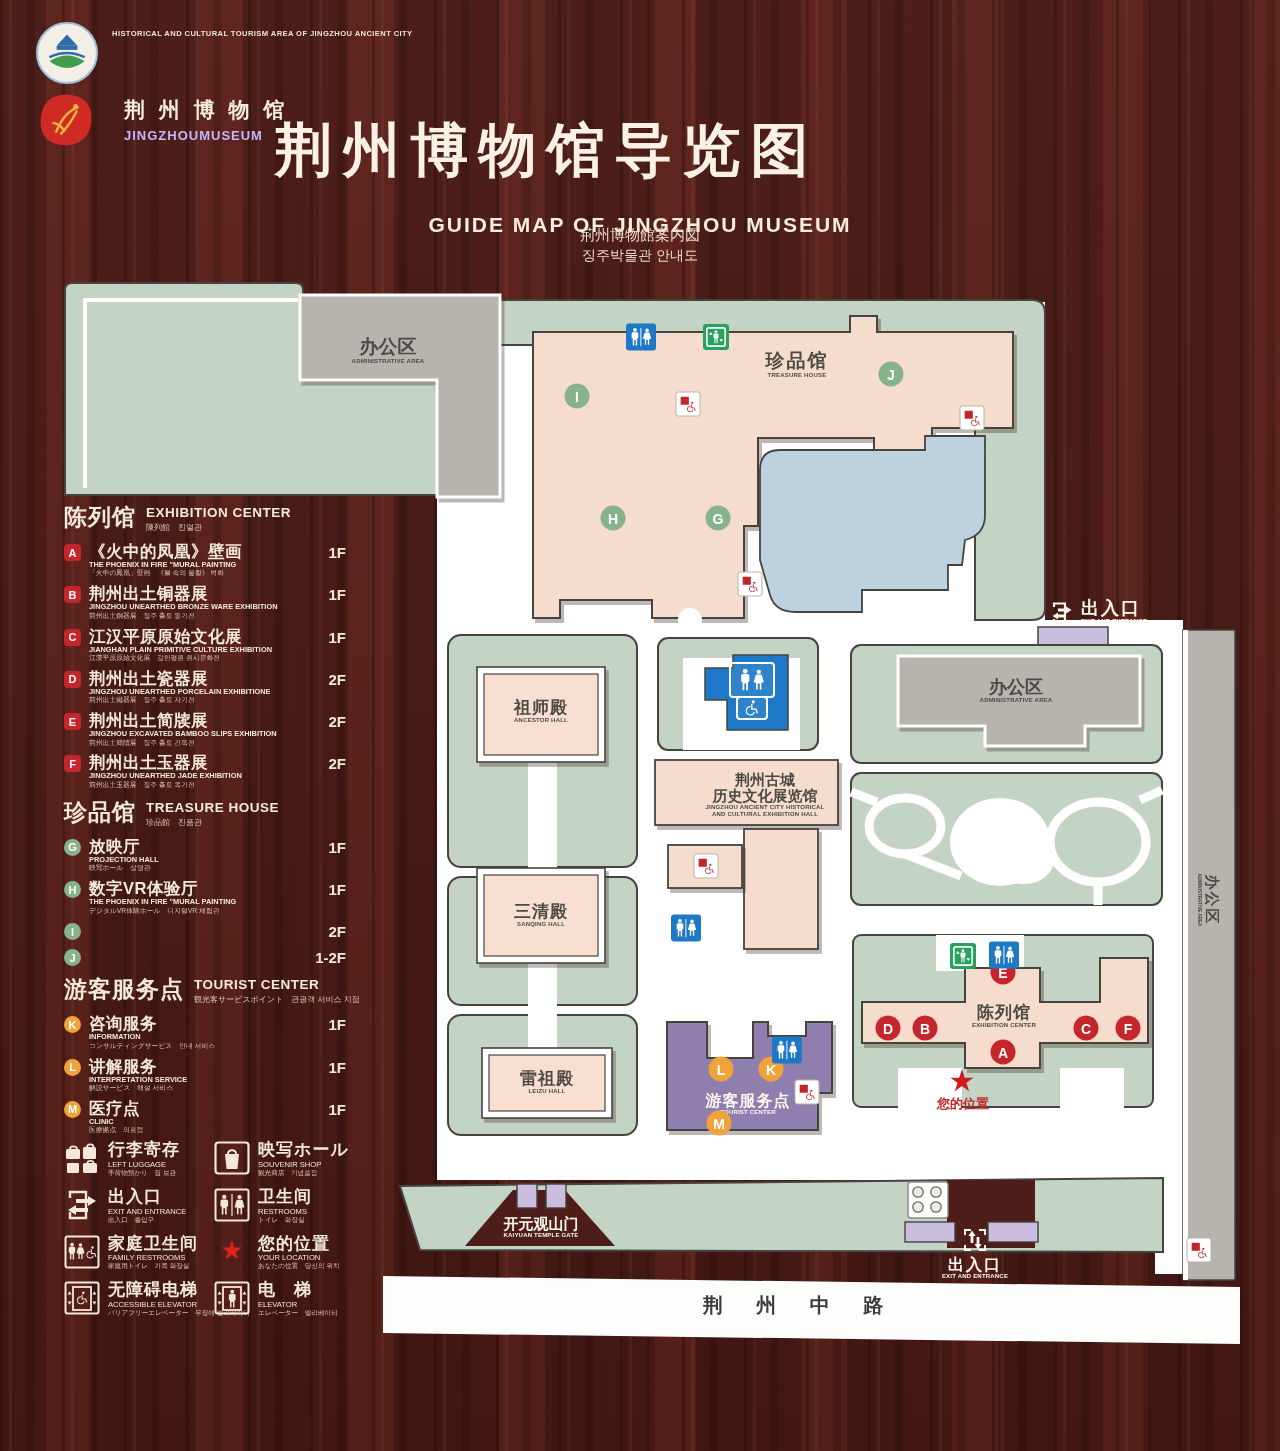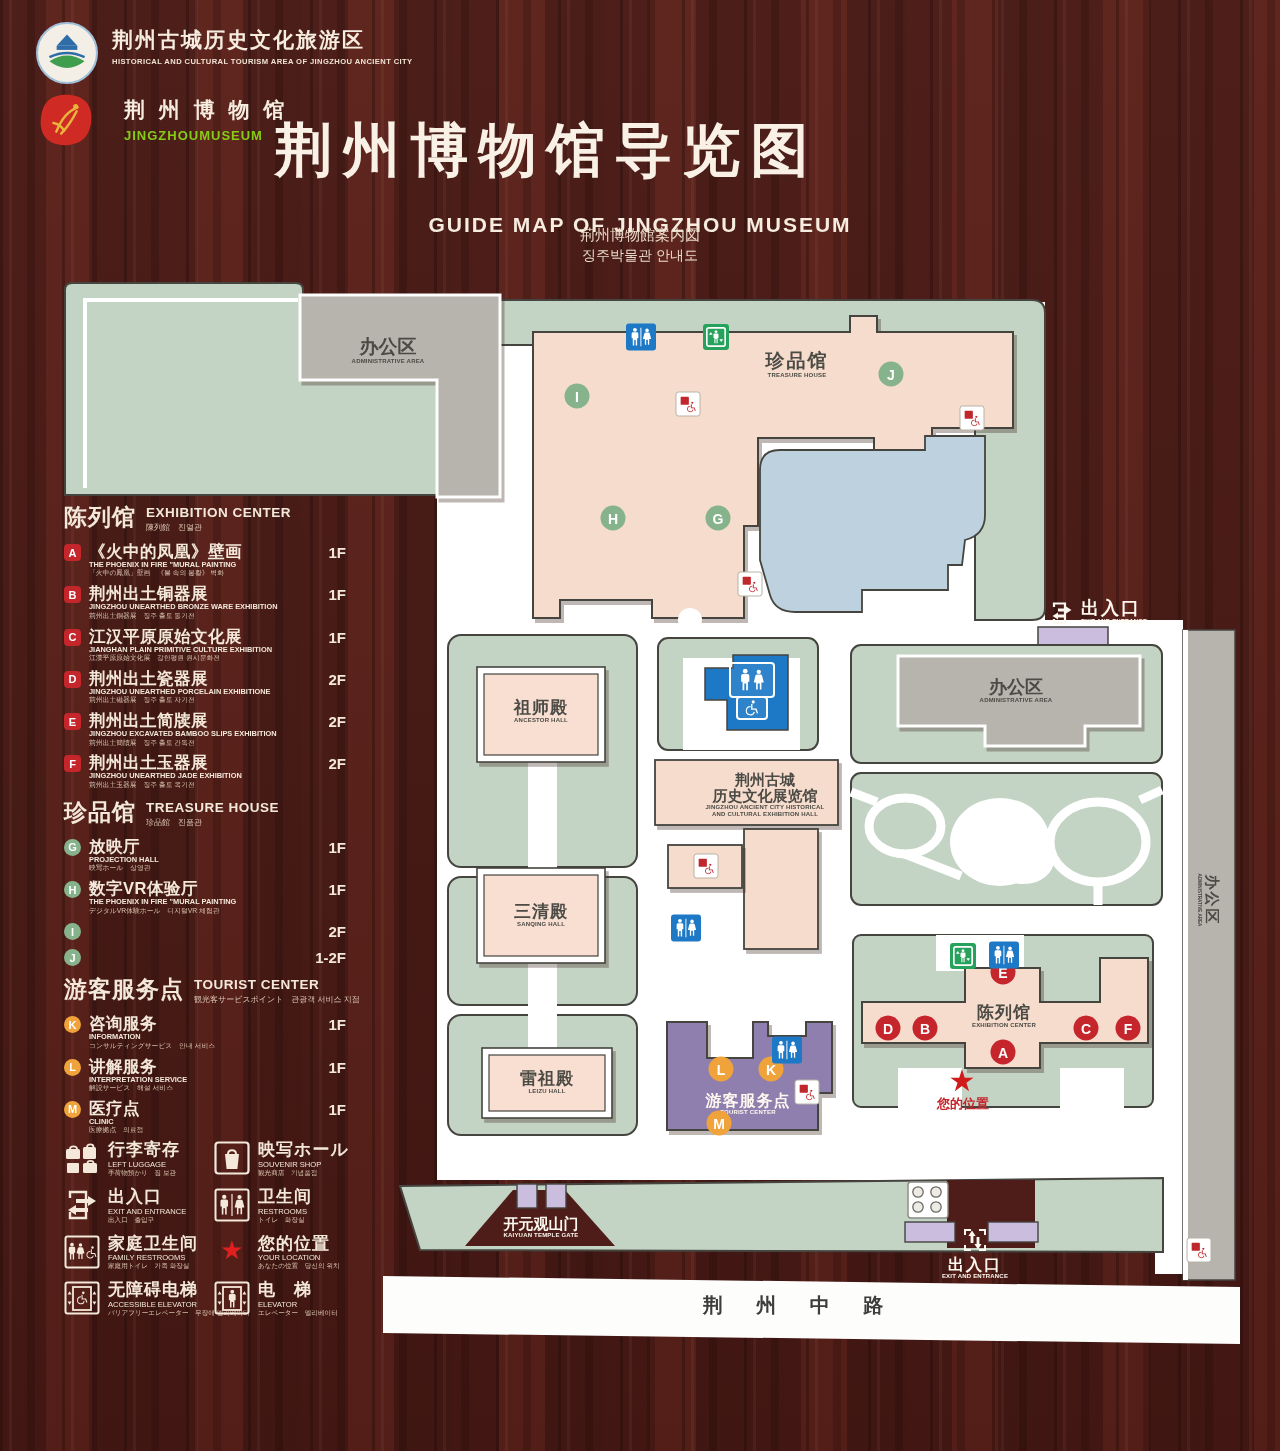--- a/index.html
+++ b/index.html
@@ -12,21 +12,21 @@
       repeating-linear-gradient(90deg, rgba(0,0,0,.14) 0 46px, rgba(125,52,36,.12) 46px 92px, rgba(0,0,0,.17) 92px 151px),
       linear-gradient(180deg,#5b241e,#4d1b16);
     color:#f3e8da;
   }
   .abs{position:absolute;}
   svg{display:block;}
   
   .org-cn{font-weight:bold;font-size:21px;letter-spacing:2px;color:#f6ecdf;white-space:nowrap;}
   .org-en{font-weight:bold;font-size:7.6px;letter-spacing:.4px;color:#f0e3d3;white-space:nowrap;}
   .org2-cn{font-weight:bold;font-size:21px;letter-spacing:4px;color:#f6ecdf;white-space:nowrap;}
-  .org2-en{font-weight:bold;font-size:13px;letter-spacing:1px;color:#84cc16;white-space:nowrap;}
+  .org2-en{font-weight:bold;font-size:13px;letter-spacing:1px;color:#c4b5fd;white-space:nowrap;}
   .title{left:0;width:1093px;text-align:center;font-size:58px;font-weight:bold;letter-spacing:10px;color:#f9f1e5;white-space:nowrap;}
   .subtitle{left:0;width:1280px;text-align:center;font-size:21px;font-weight:bold;letter-spacing:2px;color:#f6ecdf;}
   .sub-jp{left:0;width:1280px;text-align:center;font-size:15px;color:#ead9c6;}
   .sub-kr{left:0;width:1280px;text-align:center;font-size:14px;color:#ead9c6;}
   
   .legend{left:64px;top:500px;width:282px;}
   .sec-h{display:flex;gap:10px;align-items:flex-start;margin:2px 0 9px 0;}
   .sec-cn{font-size:23px;font-weight:bold;letter-spacing:1px;white-space:nowrap;}
   .sec-side{padding-top:3px;}
   .sec-en{font-size:13.5px;font-weight:bold;letter-spacing:.5px;white-space:nowrap;}
@@ -97,21 +97,20 @@
 <div class="abs" style="left:36px;top:22px;width:62px;height:62px;">
   <svg width="62" height="62" viewBox="0 0 60 60">
     <circle cx="30" cy="30" r="29" fill="#f4efe6" stroke="#9fc0d8" stroke-width="2"></circle>
     <path d="M30 12l10 11H20z" fill="#2e6da8"></path>
       <rect x="20" y="23" width="20" height="4" fill="#2e6da8"></rect>
     <path d="M13 38q17-11 34 0-17 13-34 0z" fill="#3f9e4e"></path>
     <path d="M13 34q17-8 34 0" fill="none" stroke="#2e6da8" stroke-width="2.4"></path>
   </svg>
 </div>
 <div class="abs" style="left:112px;top:26px;">
-  <div class="org-cn">荆州古城历史文化旅游区</div>
   <div class="org-en" style="margin-top:3px;">HISTORICAL AND CULTURAL TOURISM AREA OF JINGZHOU ANCIENT CITY</div>
 </div>
 <div class="abs" style="left:37px;top:92px;width:58px;height:56px;">
   <svg width="58" height="56" viewBox="0 0 60 56">
     <path d="M30 2C48 2 58 12 56 30 54 48 42 54 28 54 12 54 2 44 4 26 6 8 16 2 30 2z" fill="#cf2a24"></path>
     <g fill="none" stroke="#e9b43c" stroke-width="2.6" stroke-linecap="round">
       <path d="M20 40q8-20 22-25"></path>
         <path d="M25 42q9-9 16-23"></path>
         <path d="M17 31q7 1 11 8"></path>
     </g>

